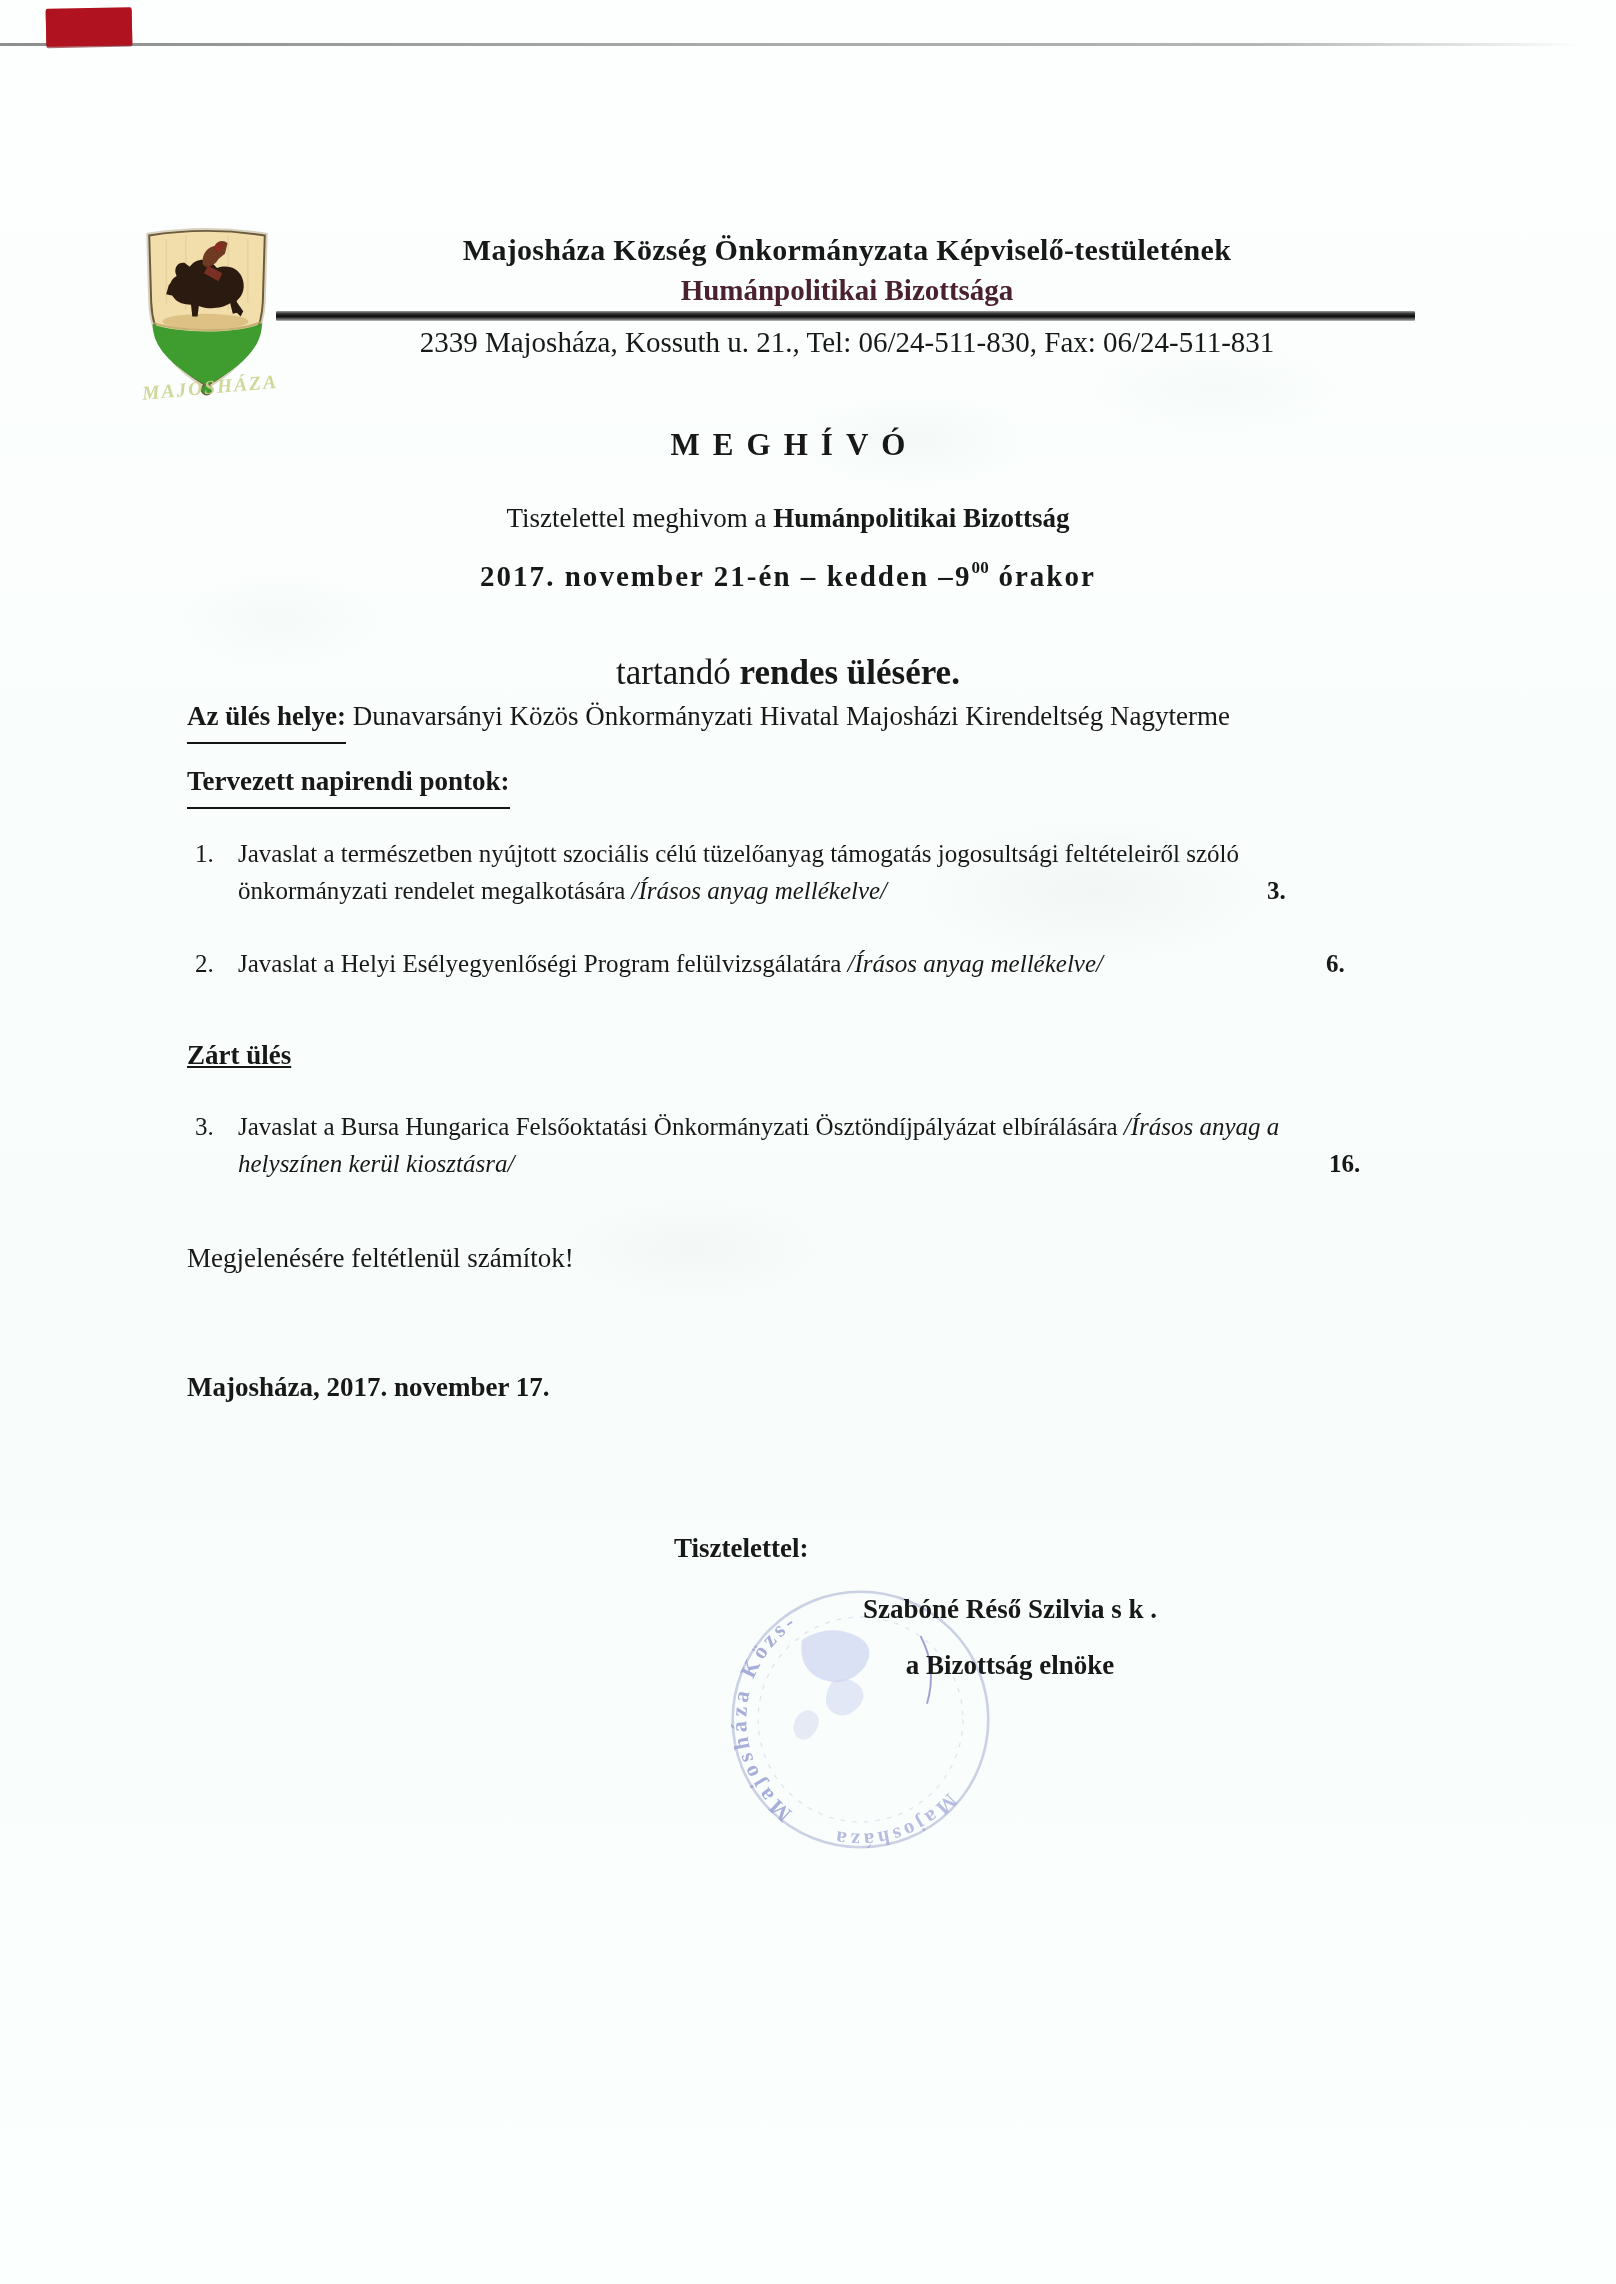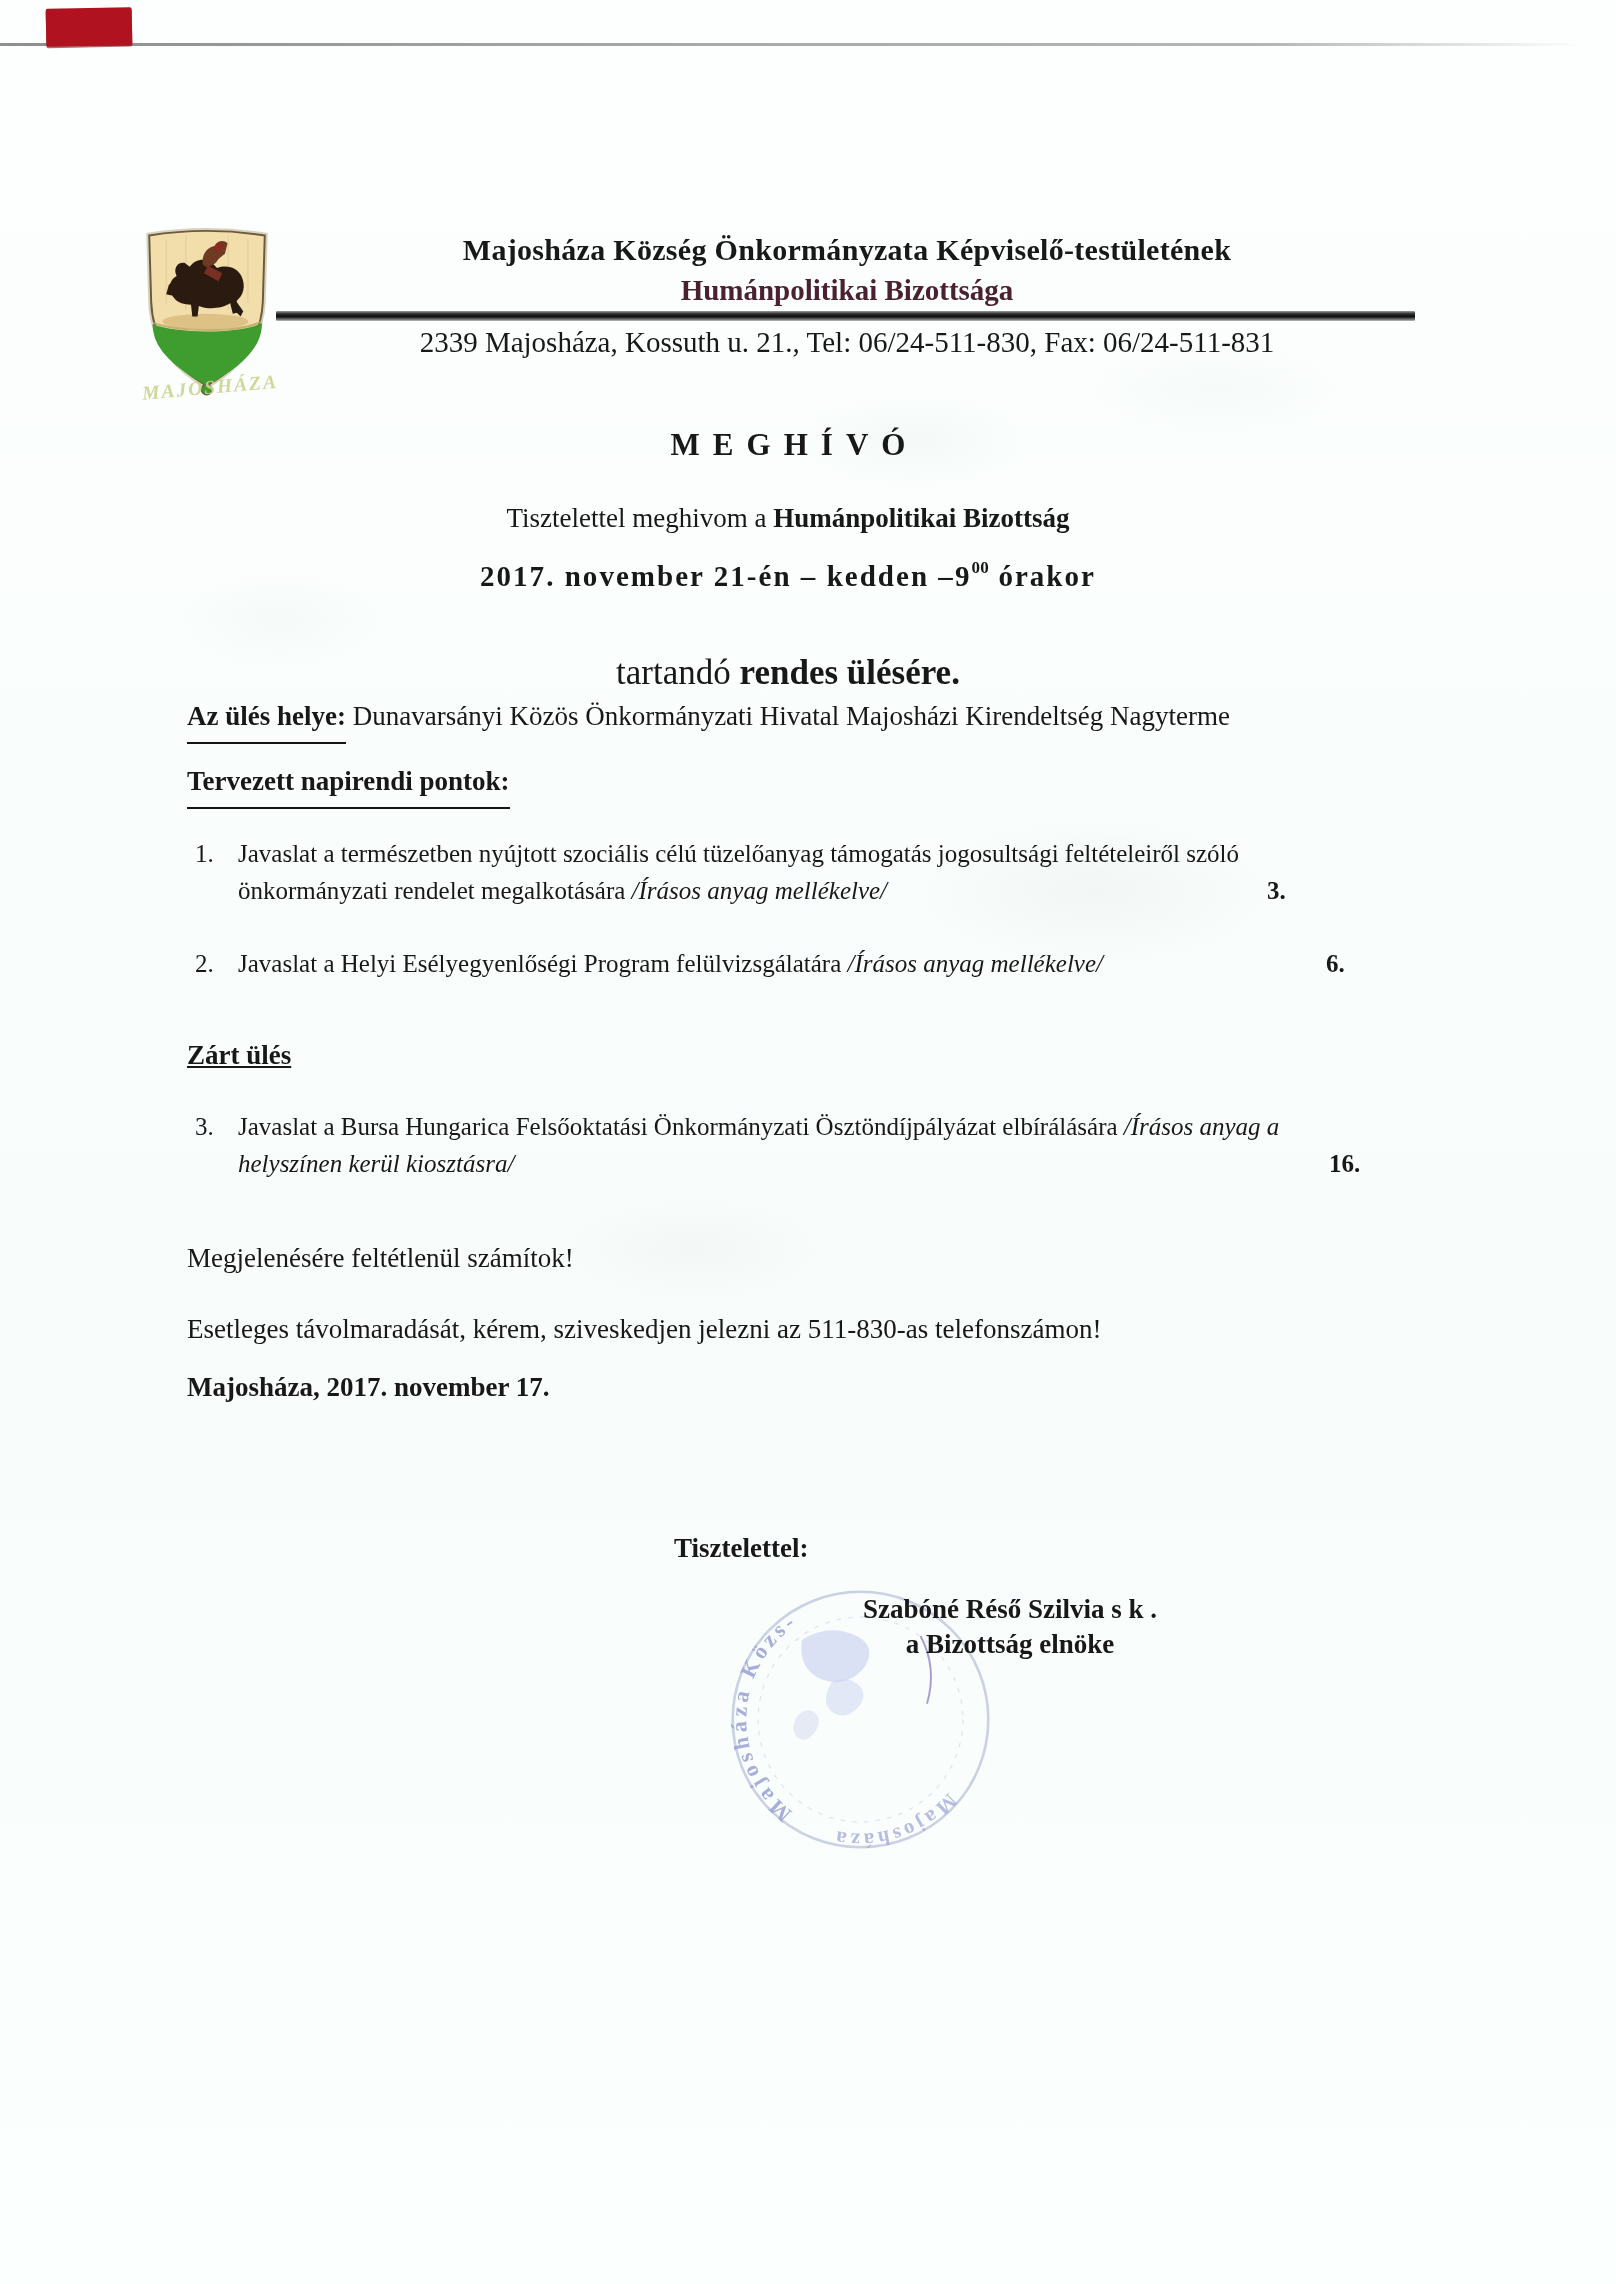--- a/index.html
+++ b/index.html
@@ -60,21 +60,21 @@
 
   .zart{left:187px;top:1040px;font-size:27px;text-decoration:underline;}
   .note1{left:187px;top:1243px;font-size:27px;}
   .note2{left:187px;top:1314px;font-size:27px;}
   .placedate{left:187px;top:1372px;font-size:27px;}
 
   .salut{left:674px;top:1533px;font-size:27px;}
   .stamp{left:704px;top:1563px;width:313px;height:313px;z-index:1;}
   .sig{left:769px;top:1594px;width:482px;text-align:center;z-index:2;}
   .sig-name{font-size:27px;font-weight:bold;}
-  .sig-title{font-size:27px;font-weight:bold;margin-top:4px;}
+  .sig-title{font-size:27px;font-weight:bold;margin-top:25px;}
 </style>
 </head>
 <body>
 
 <div class="page">
 
   <div class="abs topline"></div>
   <div class="abs redmark"></div>
   <div class="abs blot b1"></div>
   <div class="abs blot b2"></div>
@@ -152,21 +152,20 @@
 
   <div class="abs item i3">
     <span class="num">3.</span>
     <div class="txt">
       <span>Javaslat a Bursa Hungarica Felsőoktatási Önkormányzati Ösztöndíjpályázat elbírálására </span><span class="it">/Írásos anyag a helyszínen kerül kiosztásra/</span>
     </div>
     <span class="pg">16.</span>
   </div>
 
   <div class="abs note1">Megjelenésére feltétlenül számítok!</div>
-  <div class="abs note2">Esetleges távolmaradását, kérem, sziveskedjen jelezni az 511-830-as telefonszámon!</div>
   <div class="abs b placedate">Majosháza, 2017. november 17.</div>
 
   <div class="abs b salut">Tisztelettel:</div>
 
   <svg class="abs stamp" viewBox="0 0 480 480">
     <defs>
       <path id="stampcircle" d="M240,65 a175,175 0 1,1 -0.2,0" fill="none"></path>
     </defs>
     <circle cx="240" cy="240" r="196" fill="none" stroke="#c3c9df" stroke-width="4" opacity=".85"></circle>
     <circle cx="240" cy="240" r="157" fill="none" stroke="#ccd1e3" stroke-width="2" stroke-dasharray="7 11" opacity=".55"></circle>

